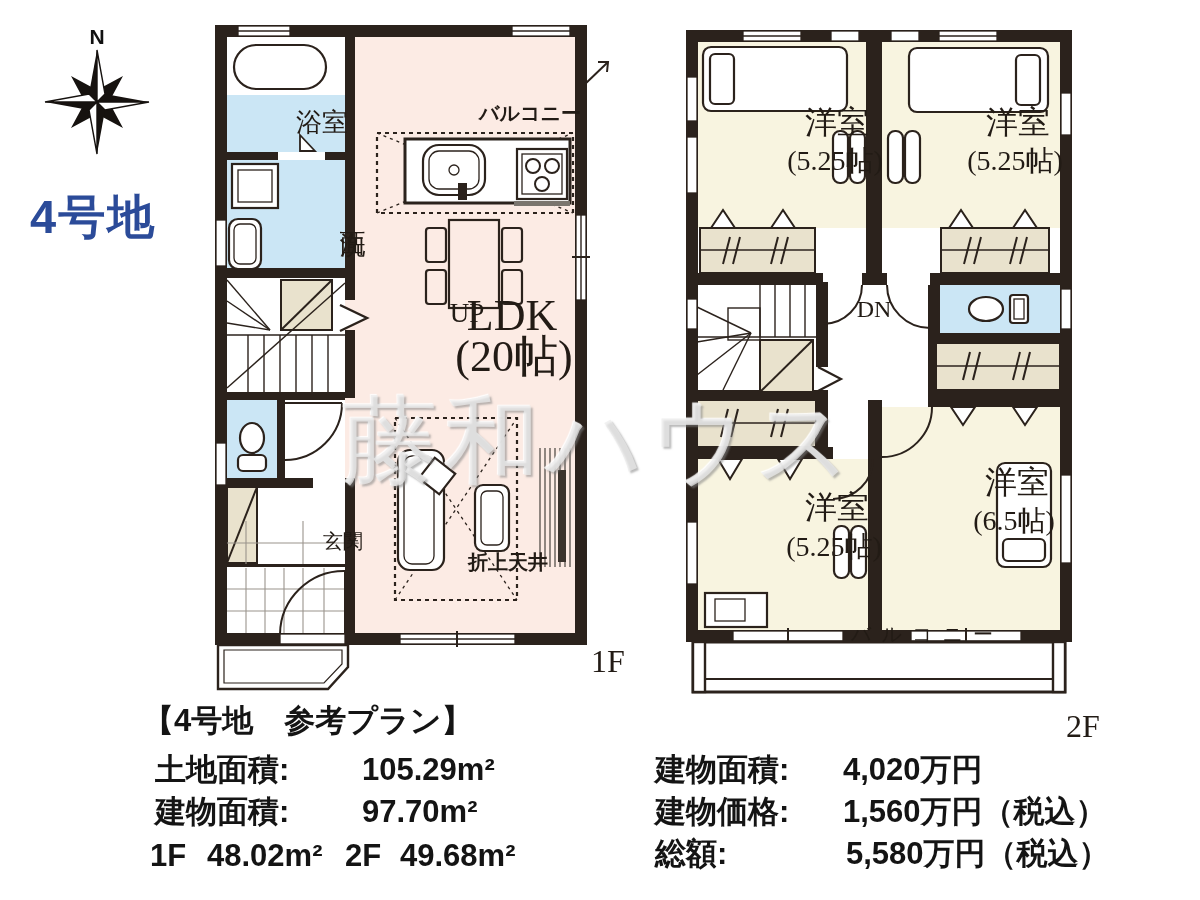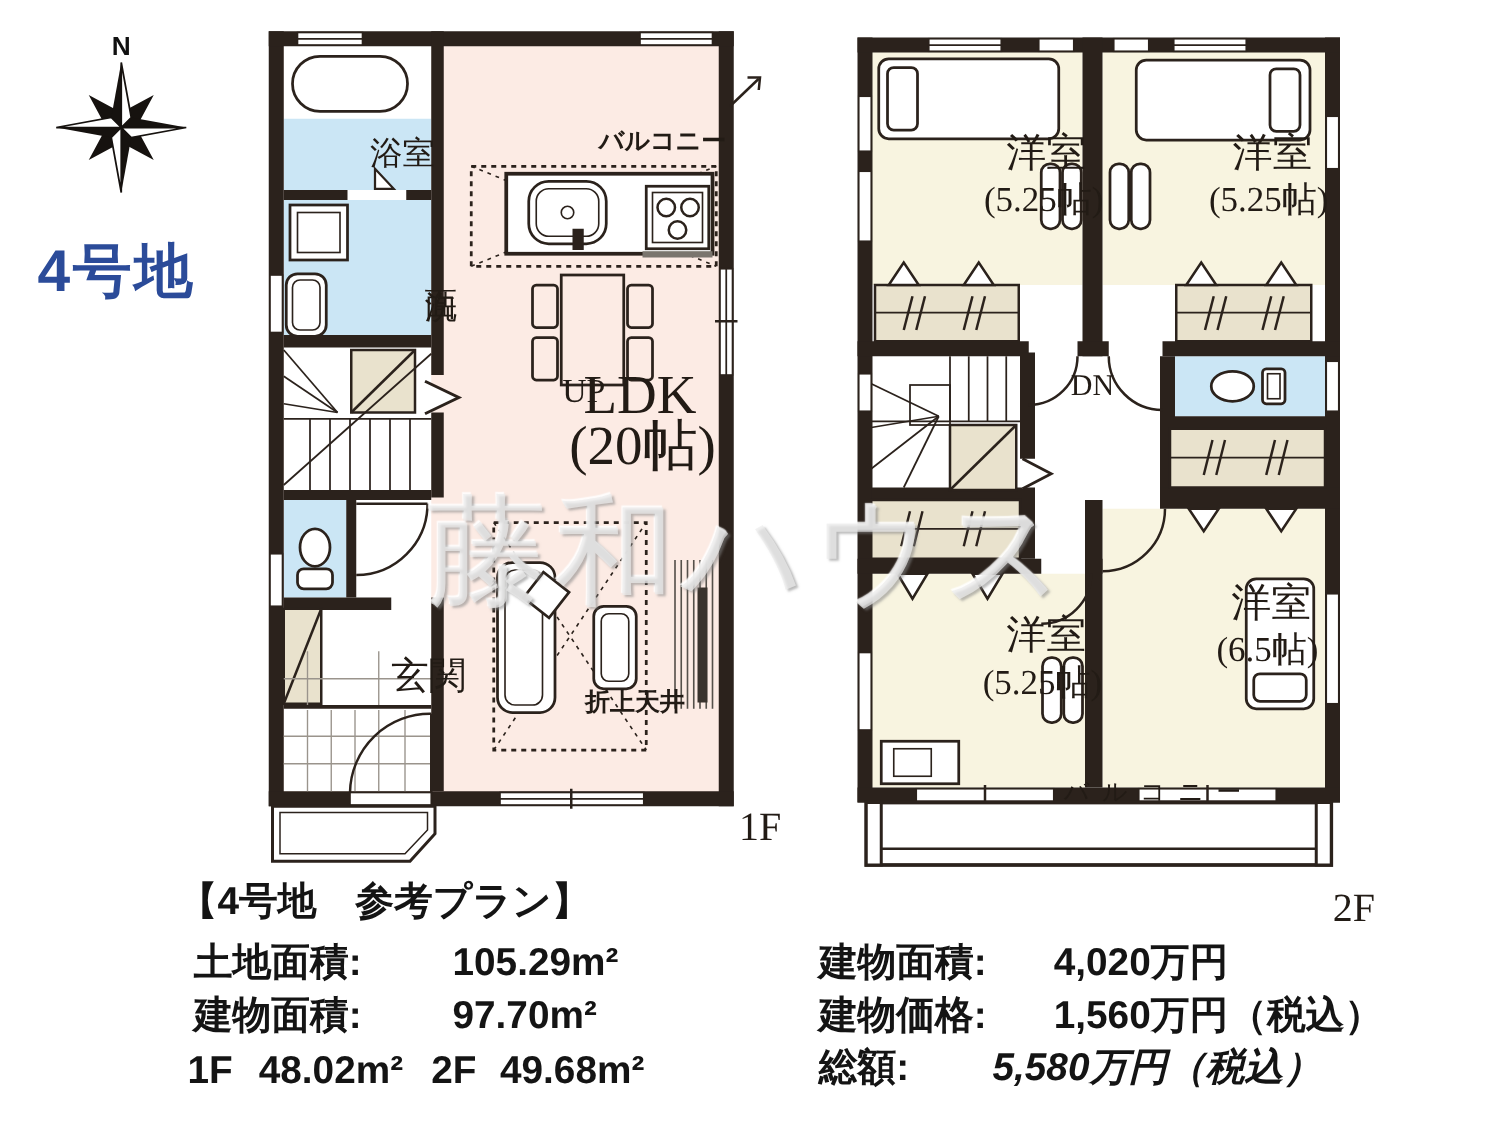--- a/index.html
+++ b/index.html
@@ -320,21 +320,21 @@
     <rect x="10" y="615" width="372" height="50" fill="#fff" stroke="var(--wall)" stroke-width="3"></rect>
     <line x1="10" y1="652" x2="382" y2="652" stroke="var(--wall)" stroke-width="2"></line>
     <rect x="10" y="615" width="12" height="50" fill="#fff" stroke="var(--wall)" stroke-width="2.4"></rect>
     <rect x="370" y="615" width="12" height="50" fill="#fff" stroke="var(--wall)" stroke-width="2.4"></rect>
   </g>
 </svg>
 
 <div class="plan-label" style="left:275px;top:123px;font-size:26px;">浴室</div>
 <div class="plan-label vert" style="left:305px;top:211px;font-size:26px;">洗面</div>
 <div class="plan-label" style="left:420px;top:313px;font-size:27px;">UP</div>
-<div class="plan-label" style="left:296px;top:541px;font-size:30px;">玄関</div>
+<div class="plan-label" style="left:296px;top:541px;font-size:20px;">玄関</div>
 <div class="plan-label" style="left:483px;top:113px;font-size:20px;font-weight:bold;">バルコニー</div>
 <div class="plan-label" style="left:465px;top:316px;font-size:44px;">LDK</div>
 <div class="plan-label" style="left:467px;top:357px;font-size:44px;">(20帖)</div>
 <div class="plan-label" style="left:461px;top:562px;font-size:20px;font-weight:bold;">折上天井</div>
 <div class="plan-label" style="left:561px;top:661px;font-size:32px;">1F</div>
 
 <div class="plan-label" style="left:790px;top:122px;font-size:32px;">洋室</div>
 <div class="plan-label" style="left:788px;top:161px;font-size:28px;">(5.25帖)</div>
 <div class="plan-label" style="left:971px;top:122px;font-size:32px;">洋室</div>
 <div class="plan-label" style="left:968px;top:161px;font-size:28px;">(5.25帖)</div>
@@ -361,13 +361,13 @@
 <div class="info-label" style="left:345px;top:838px;">2F</div>
 <div class="info-value" style="left:400px;top:838px;">49.68m²</div>
 
 <div class="info-label" style="left:655px;top:752px;">建物面積:</div>
 <div class="info-value" style="left:843px;top:752px;">4,020万円</div>
 
 <div class="info-label" style="left:655px;top:794px;">建物価格:</div>
 <div class="info-value" style="left:843px;top:794px;">1,560万円（税込）</div>
 
 <div class="info-label" style="left:655px;top:836px;">総額:</div>
-<div class="info-value" style="left:794px;top:836px;font-style:italic;">5,580万円（税込）</div>
+<div class="info-value" style="left:846px;top:836px;">5,580万円（税込）</div>
 
 </body></html>

